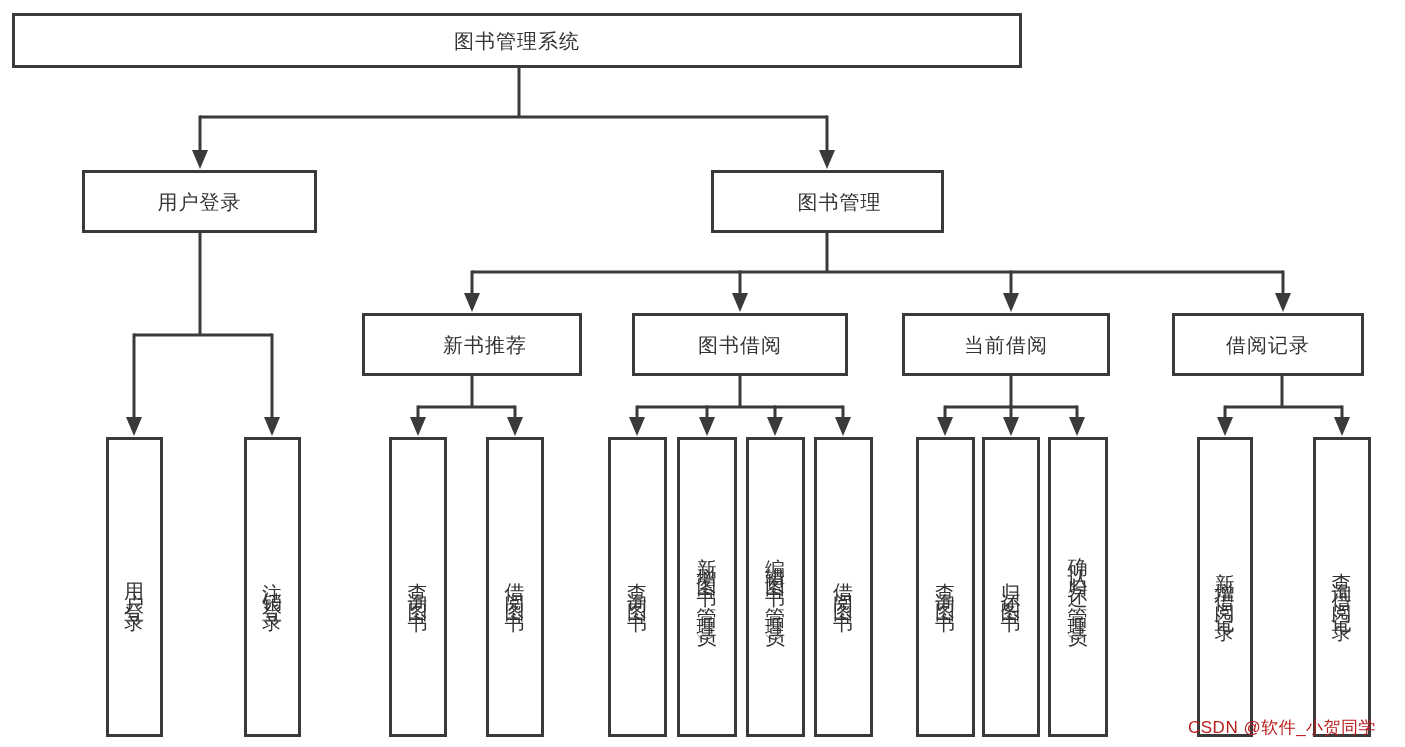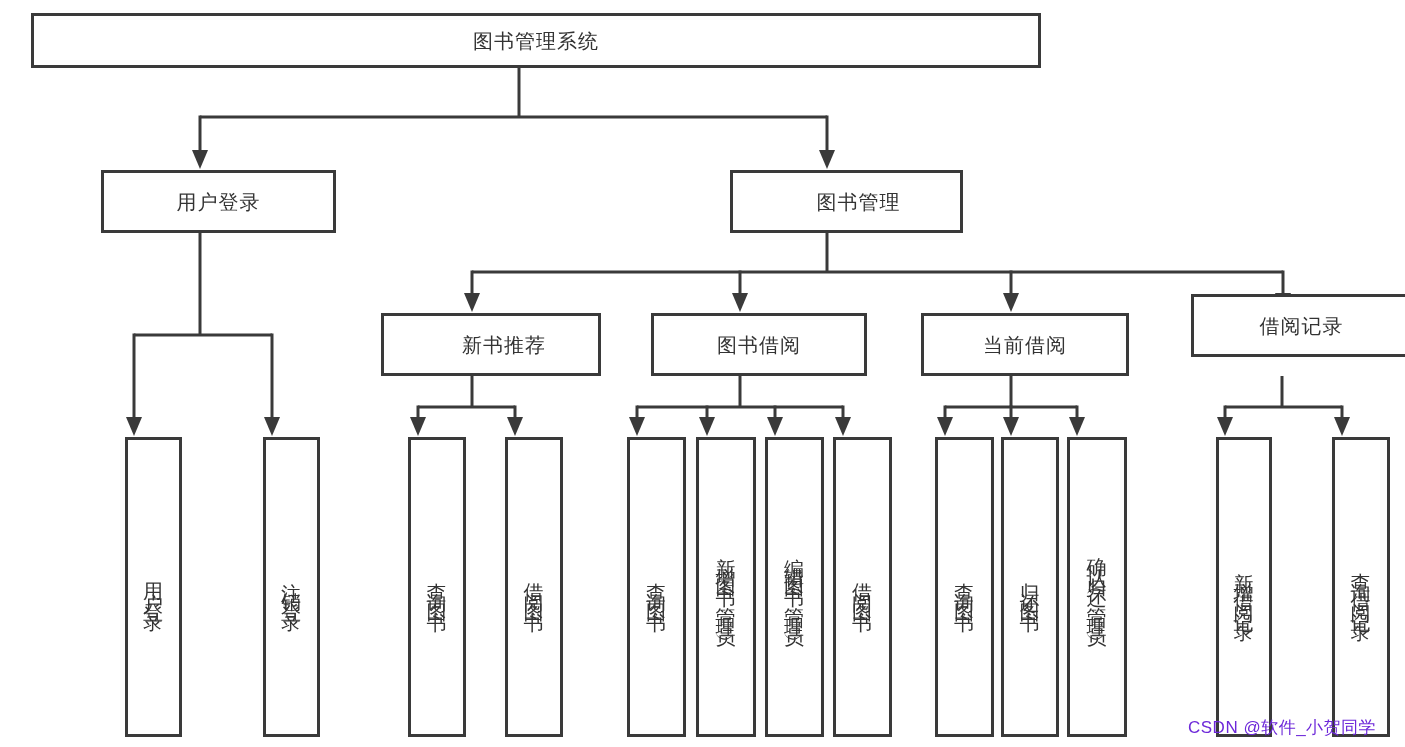--- a/index.html
+++ b/index.html
@@ -32,21 +32,20 @@
   }
   .node {
     position: absolute;
     box-sizing: border-box;
     border: 3px solid #3a3a3a;
     background: #ffffff;
     display: flex;
     align-items: center;
     justify-content: center;
     text-align: center;
-    margin-left: 19px;
   }
   .hnode {
     font-size: 20px;
     letter-spacing: 1px;
     line-height: 1;
   }
   .vnode {
     top: 437px;
     height: 300px;
   }
@@ -57,21 +56,21 @@
     letter-spacing: 0.5em;
     line-height: 1;
     white-space: nowrap;
   }
   .watermark {
     position: absolute;
     left: 1188px;
     top: 716px;
     font-size: 17px;
     letter-spacing: 0.5px;
-    color: #6d28d9;
+    color: #b91c1c;
     white-space: nowrap;
   }
 </style>
 </head>
 <body>
 
 <div id="stage">
 
   <svg id="connectors" viewBox="0 0 1405 747" xmlns="http://www.w3.org/2000/svg">
 
@@ -136,21 +135,21 @@
   </svg>
 
   <div class="node hnode" style="left:12px; top:13px; width:1010px; height:55px;">图书管理系统</div>
 
   <div class="node hnode" style="left:82px; top:170px; width:235px; height:63px;">用户登录</div>
   <div class="node hnode" style="left:711px; top:170px; width:233px; height:63px;padding-left:24px;">图书管理</div>
 
   <div class="node hnode" style="left:362px; top:313px; width:220px; height:63px;padding-left:26px;">新书推荐</div>
   <div class="node hnode" style="left:632px; top:313px; width:216px; height:63px;">图书借阅</div>
   <div class="node hnode" style="left:902px; top:313px; width:208px; height:63px;">当前借阅</div>
-  <div class="node hnode" style="left:1172px; top:294px; width:221px; height:63px;">借阅记录</div>
+  <div class="node hnode" style="left:1172px; top:313px; width:192px; height:63px;">借阅记录</div>
 
   <div class="node vnode" style="left:106px; width:57px;">
     <span class="vtext">用户登录</span>
   </div>
   <div class="node vnode" style="left:244px; width:57px;">
     <span class="vtext">注销登录</span>
   </div>
 
   <div class="node vnode" style="left:389px; width:58px;">
     <span class="vtext">查询图书</span>

